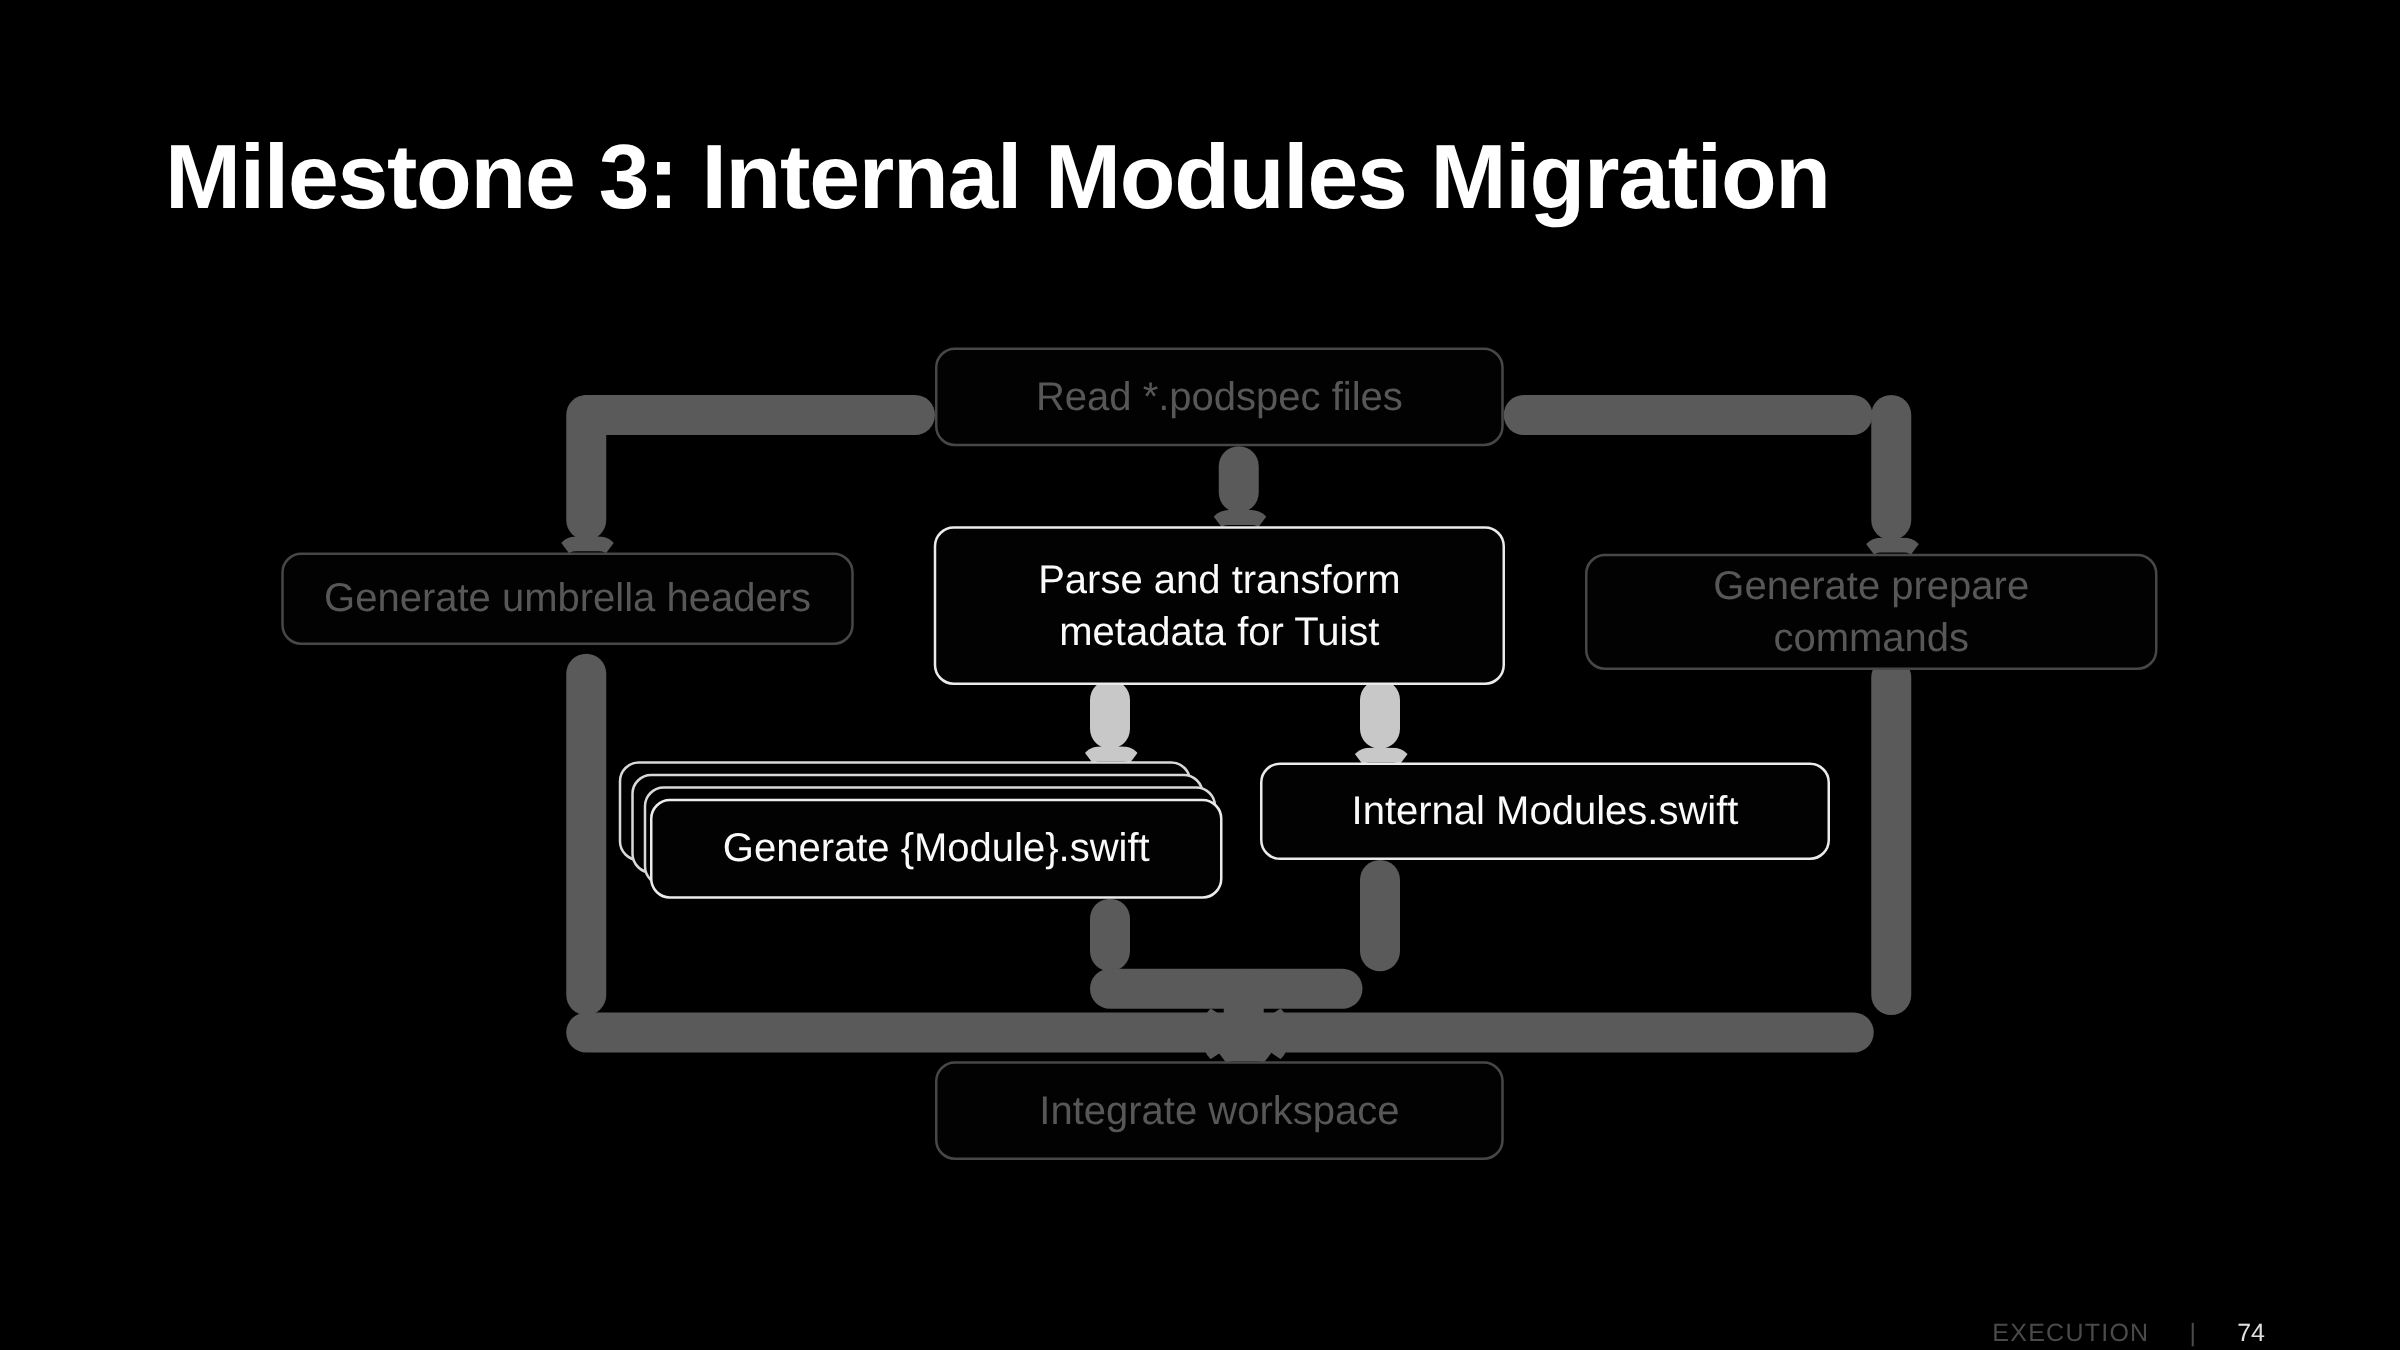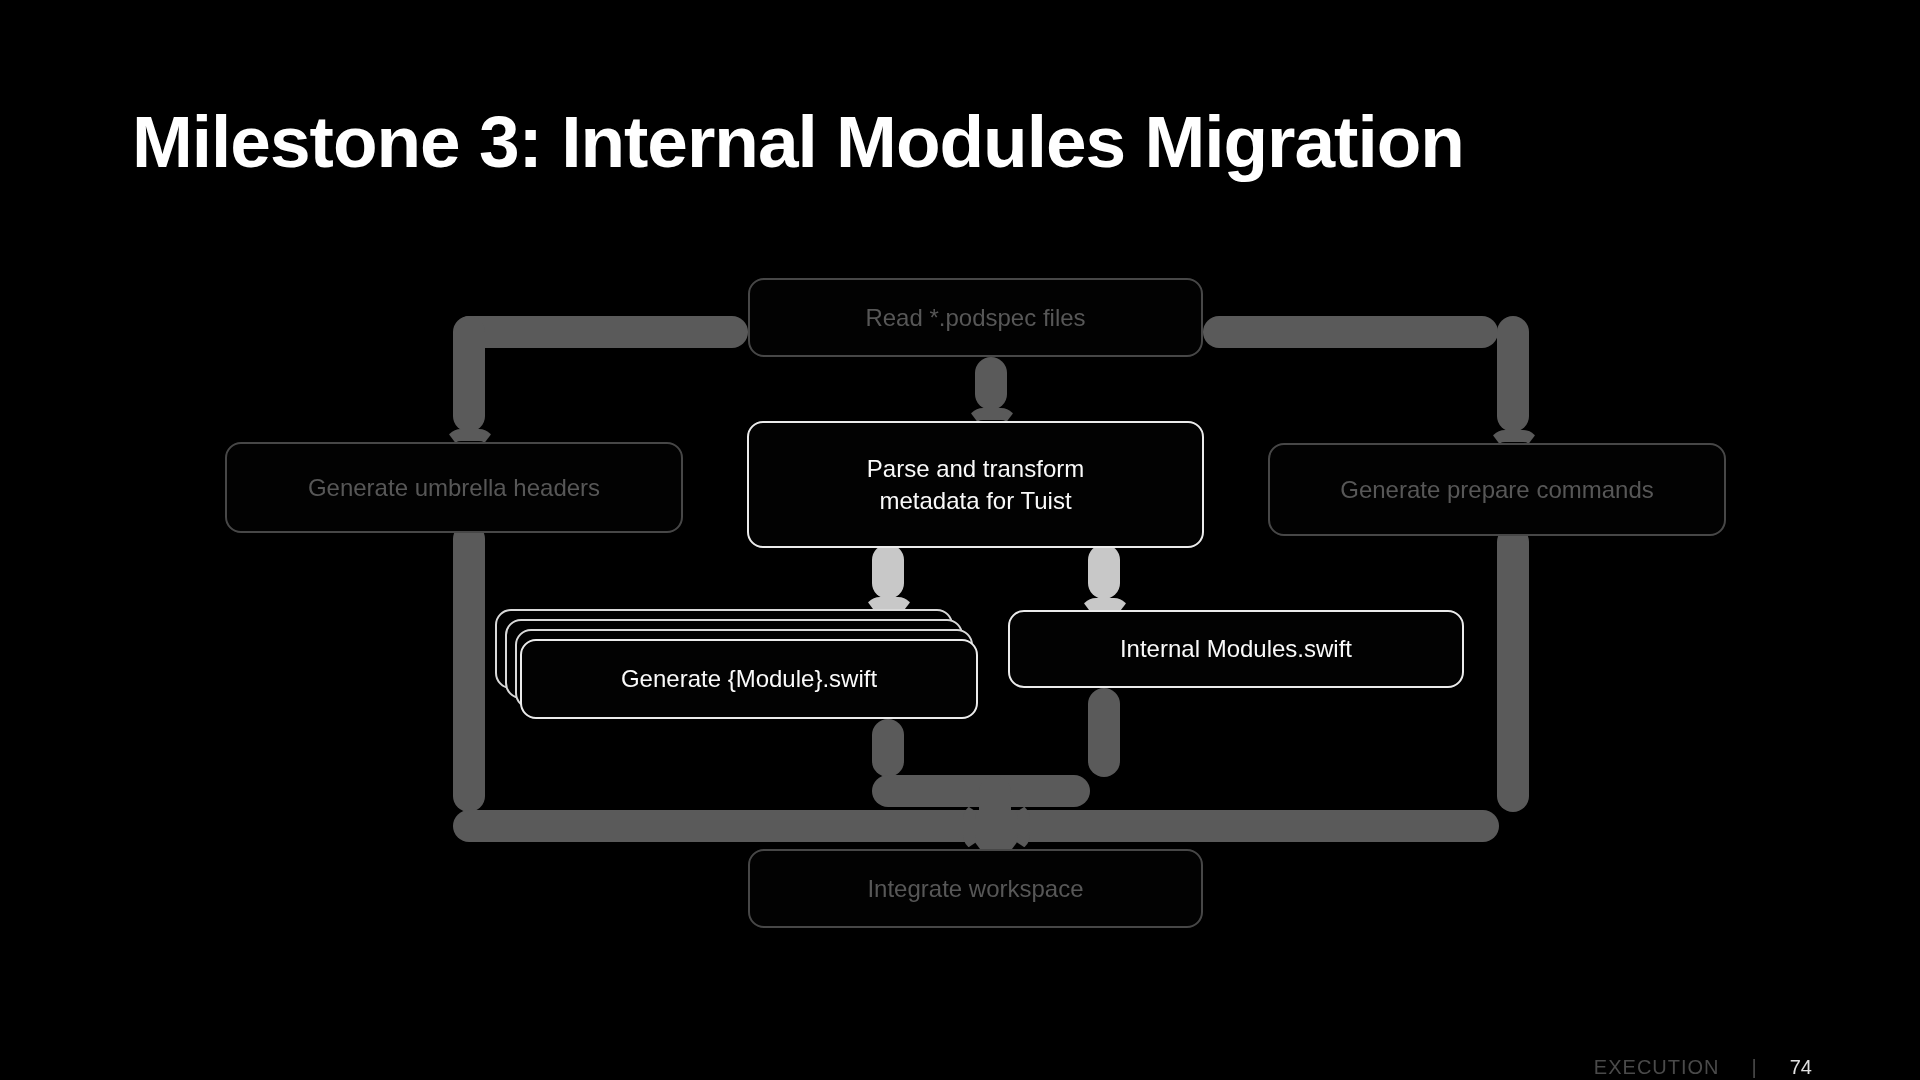--- a/index.html
+++ b/index.html
@@ -33,21 +33,21 @@
     white-space:nowrap;
   }
 
   
   .node{
     position:absolute;display:flex;align-items:center;justify-content:center;
     background:#020202;text-align:center;
   }
   .node.dim{border:2px solid var(--inactive-border);color:var(--inactive-text);}
   .node.lit{border:2px solid var(--active-border);color:var(--active-text);}
-  .node-label{font-size:24px;line-height:1.3;}
+  .node-label{font-size:32px;line-height:1.3;}
   .node.lit .node-label{color:var(--active-text);}
   .parse .node-label{max-width:330px;}
 
   .stack-layer{
     position:absolute;background:#000000;
     border:2px solid #d9d9d9;
   }
 
   
   .line{position:absolute;background:var(--connector);}
@@ -108,21 +108,21 @@
     <div class="line" style="left:437px;top:507px;width:2px;height:289px"></div>
     <div class="line" style="left:1481px;top:510px;width:2px;height:286px"></div>
     <div class="line" style="left:437px;top:794px;width:1046px;height:2px"></div>
     <div class="arrow-right" style="left:947px;top:787px"></div>
     <div class="arrow-left" style="left:970px;top:787px"></div>
 
     <div class="node dim" style="left:732px;top:262px;width:455px;height:79px">
       <span class="node-label">Read *.podspec files</span>
     </div>
 
-    <div class="node dim" style="left:209px;top:426px;width:458px;height:91px">
+    <div class="node dim" style="left:209px;top:426px;width:458px;height:74px">
       <span class="node-label">Generate umbrella headers</span>
     </div>
 
     <div class="node lit parse" style="left:731px;top:405px;width:457px;height:127px">
       <span class="node-label">Parse and transform metadata for Tuist</span>
     </div>
 
     <div class="node dim" style="left:1252px;top:427px;width:458px;height:93px">
       <span class="node-label">Generate prepare commands</span>
     </div>

